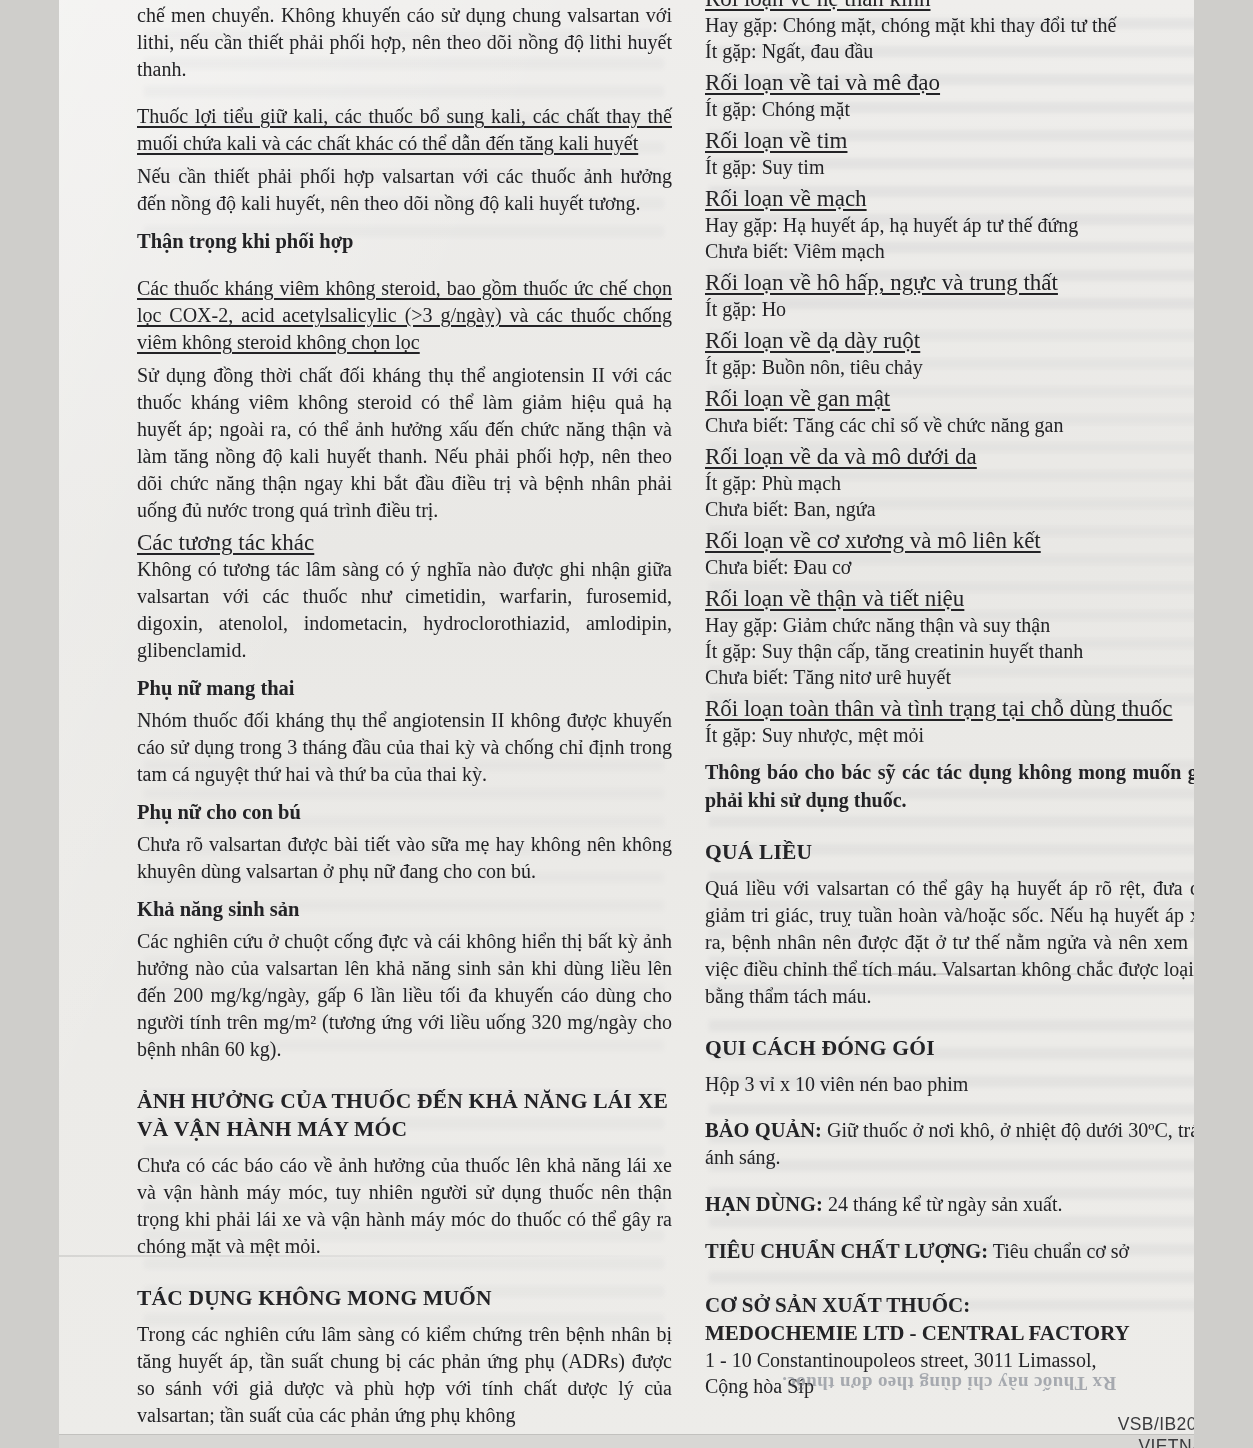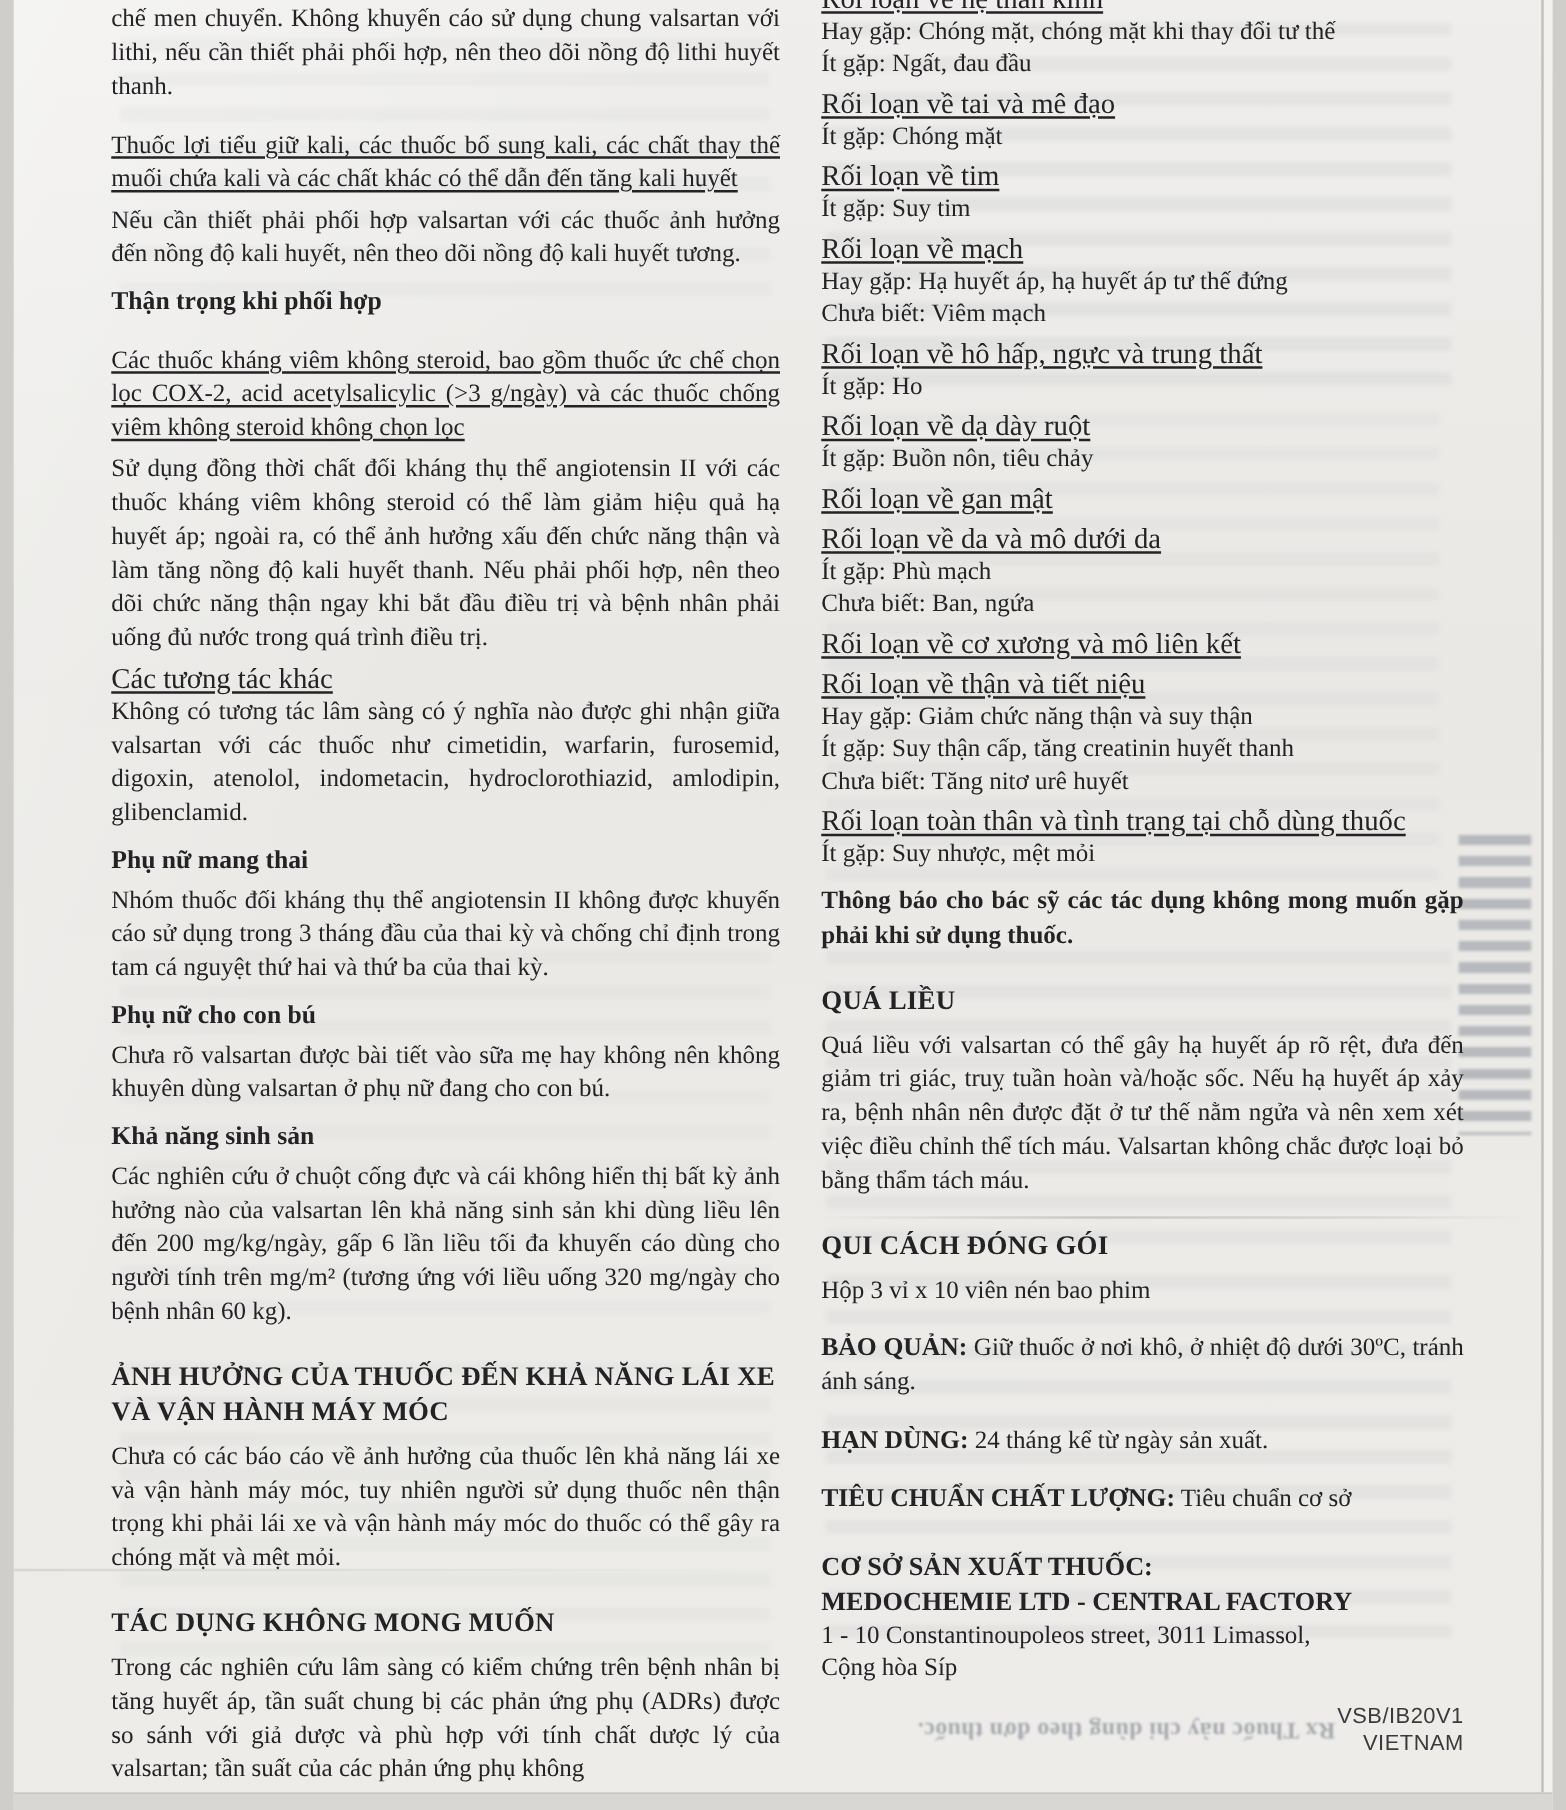--- a/index.html
+++ b/index.html
@@ -1,18 +1,18 @@
 <!DOCTYPE html>
 <html><head>
 <meta charset="utf-8">
 <style>
   html,body{margin:0;padding:0;background:#cfcecb;}
   .page{
     position:relative;
-    width:1231px;height:1448px;
+    width:1135px;height:1448px;
     margin:0 auto;
     overflow:hidden;
     color:#232326;
     font-family:"Liberation Serif","DejaVu Serif",serif;
     background:
       linear-gradient(115deg, rgba(255,255,255,.35) 0%, rgba(255,255,255,0) 30%),
       linear-gradient(180deg,#efeeeb 0%,#eaf0ee00 0%),
       linear-gradient(180deg,#efeeec 0%,#e9e8e5 38%,#ecebe8 72%,#edece9 100%);
   }
   
@@ -116,24 +116,26 @@
       <p class="u1">Rối loạn về tim</p>
       <p class="line">Ít gặp: Suy tim</p>
       <p class="u1">Rối loạn về mạch</p>
       <p class="line">Hay gặp: Hạ huyết áp, hạ huyết áp tư thế đứng</p>
       <p class="line">Chưa biết: Viêm mạch</p>
       <p class="u1">Rối loạn về hô hấp, ngực và trung thất</p>
       <p class="line">Ít gặp: Ho</p>
       <p class="u1">Rối loạn về dạ dày ruột</p>
       <p class="line">Ít gặp: Buồn nôn, tiêu chảy</p>
       <p class="u1">Rối loạn về gan mật</p>
+      <p class="line">Chưa biết: Tăng các chỉ số về chức năng gan</p>
       <p class="u1">Rối loạn về da và mô dưới da</p>
       <p class="line">Ít gặp: Phù mạch</p>
       <p class="line">Chưa biết: Ban, ngứa</p>
       <p class="u1">Rối loạn về cơ xương và mô liên kết</p>
+      <p class="line">Chưa biết: Đau cơ</p>
       <p class="u1">Rối loạn về thận và tiết niệu</p>
       <p class="line">Hay gặp: Giảm chức năng thận và suy thận</p>
       <p class="line">Ít gặp: Suy thận cấp, tăng creatinin huyết thanh</p>
       <p class="line">Chưa biết: Tăng nitơ urê huyết</p>
       <p class="u1">Rối loạn toàn thân và tình trạng tại chỗ dùng thuốc</p>
       <p class="line">Ít gặp: Suy nhược, mệt mỏi</p>
       <p class="bp">Thông báo cho bác sỹ các tác dụng không mong muốn gặp phải khi sử dụng thuốc.</p>
       <h2 class="h2">QUÁ LIỀU</h2>
       <p class="p">Quá liều với valsartan có thể gây hạ huyết áp rõ rệt, đưa đến giảm tri giác, truỵ tuần hoàn và/hoặc sốc. Nếu hạ huyết áp xảy ra, bệnh nhân nên được đặt ở tư thế nằm ngửa và nên xem xét việc điều chỉnh thể tích máu. Valsartan không chắc được loại bỏ bằng thẩm tách máu.</p>
       <h2 class="h2">QUI CÁCH ĐÓNG GÓI</h2>

